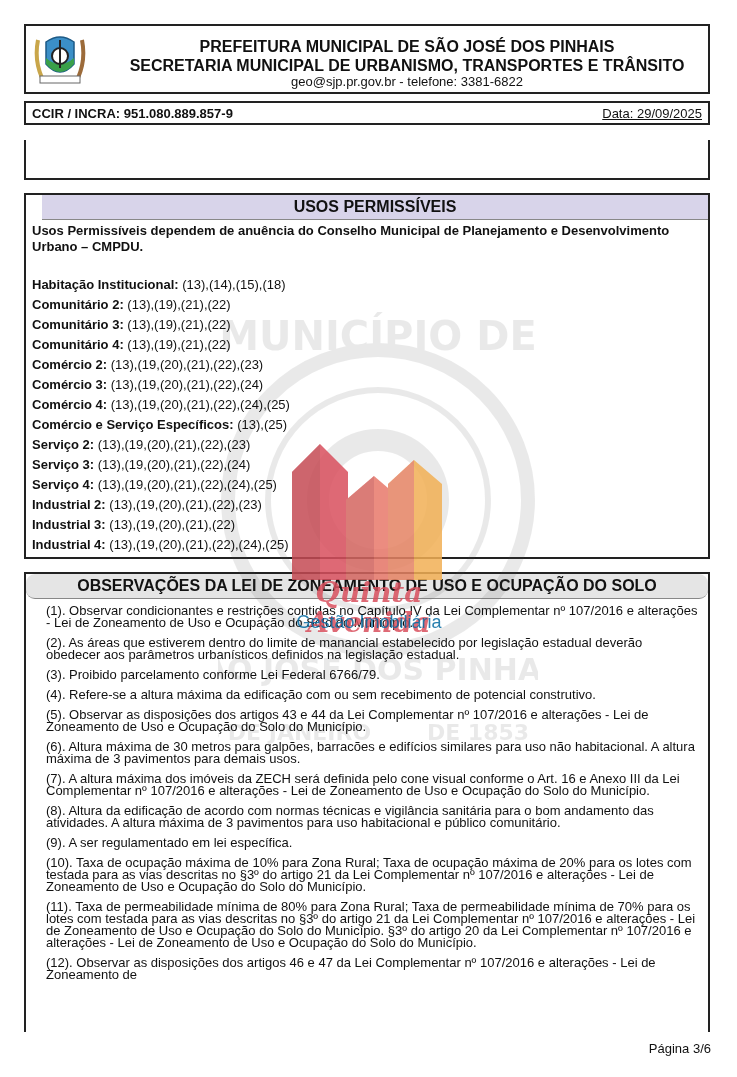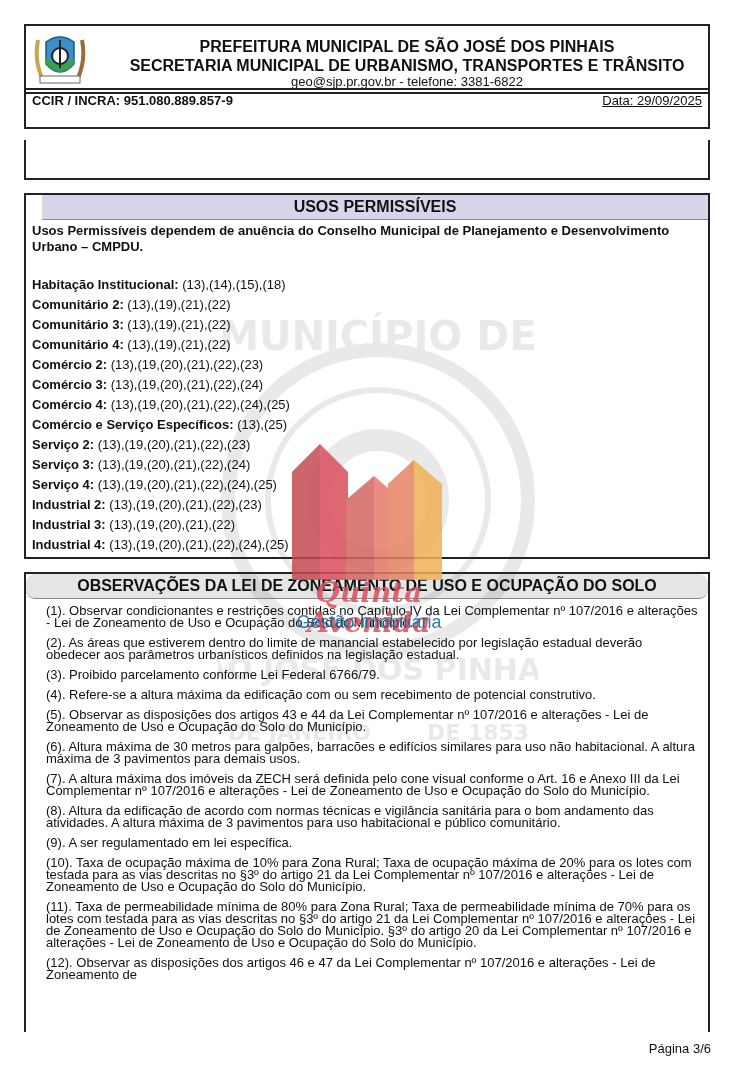--- a/index.html
+++ b/index.html
@@ -8,21 +8,21 @@
     font-family: "Liberation Sans", sans-serif; color: #111;
   }
   .box { position: absolute; left: 24px; width: 686px; border: 2px solid #222; box-sizing: border-box; background: transparent; }
   #header-box { top: 24px; height: 70px; }
   #logo { position: absolute; left: 6px; top: 4px; width: 56px; height: 58px; }
   .hdr-line1, .hdr-line2 { position: absolute; left: 90px; right: 10px; text-align: center; font-weight: bold; font-size: 16px; }
   .hdr-line1 { top: 12px; }
   .hdr-line2 { top: 31px; }
   .hdr-line3 { position: absolute; left: 90px; right: 10px; top: 48px; text-align: center; font-size: 13px; }
 
-  #ccir-box { top: 88px; height: 41px; }
+  #ccir-box { top: 101px; height: 24px; }
   #ccir { position: absolute; left: 6px; top: 3px; font-weight: bold; font-size: 13px; }
   #data-label { position: absolute; right: 6px; top: 3px; font-weight: normal; font-size: 13px; text-decoration: underline; }
 
   #empty-box { top: 140px; height: 40px; border-top: none; }
 
   #usos-box { top: 193px; height: 366px; }
   .section-title { height: 24px; line-height: 24px; text-align: center; font-weight: bold; font-size: 16px; border-bottom: 1px solid #888; }
   #usos-box .section-title { background: #d8d4ea; margin-left: 16px; }
   #obs-box .section-title { background: #e5e5e5; border-radius: 9px; }
   #usos-intro { margin: 3px 6px 0 6px; font-weight: bold; font-size: 13px; line-height: 16px; }

